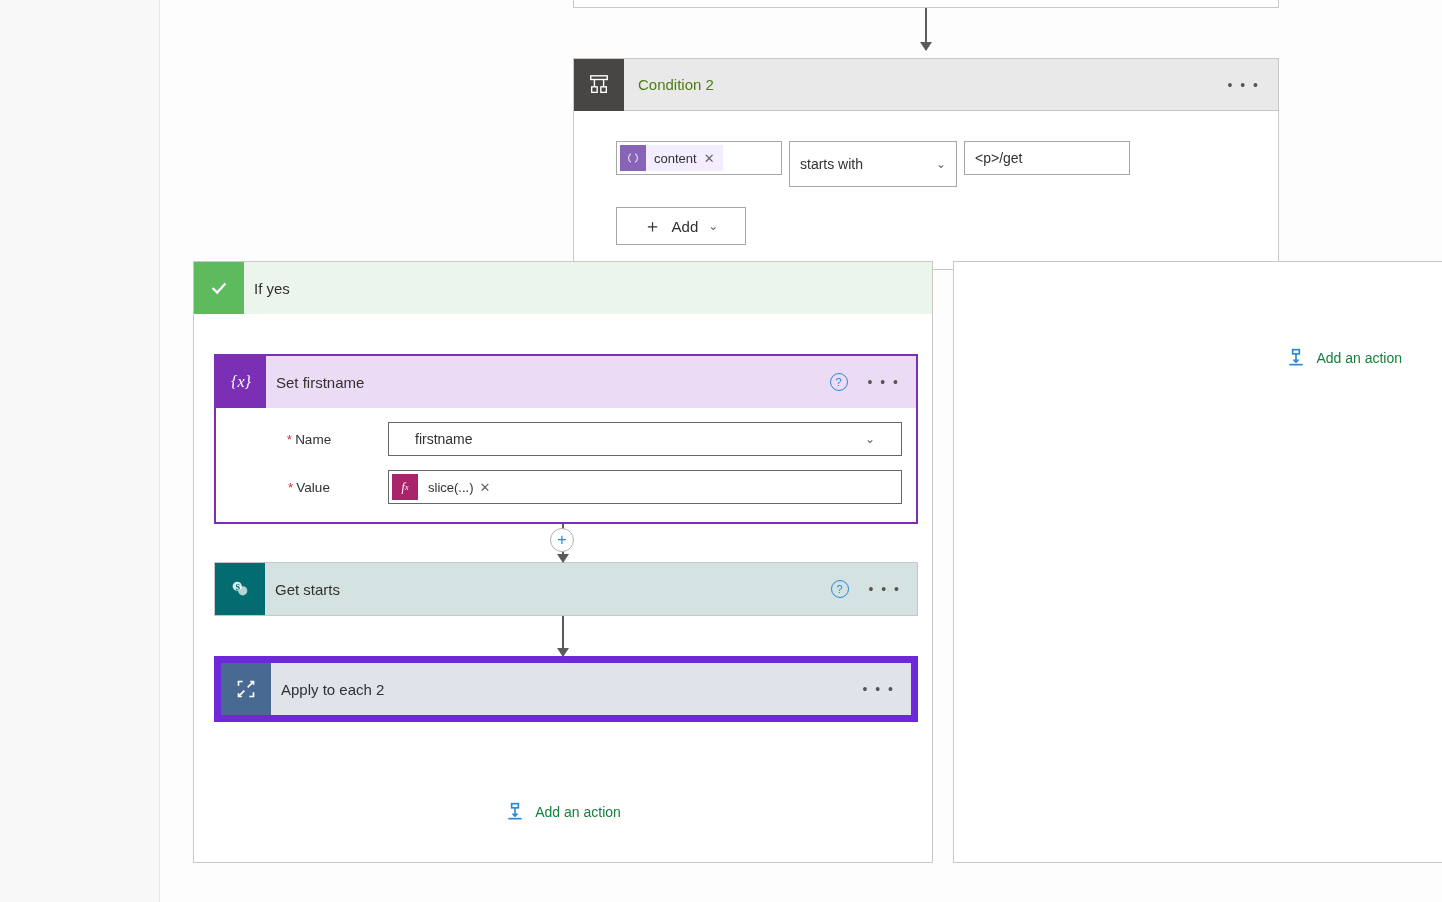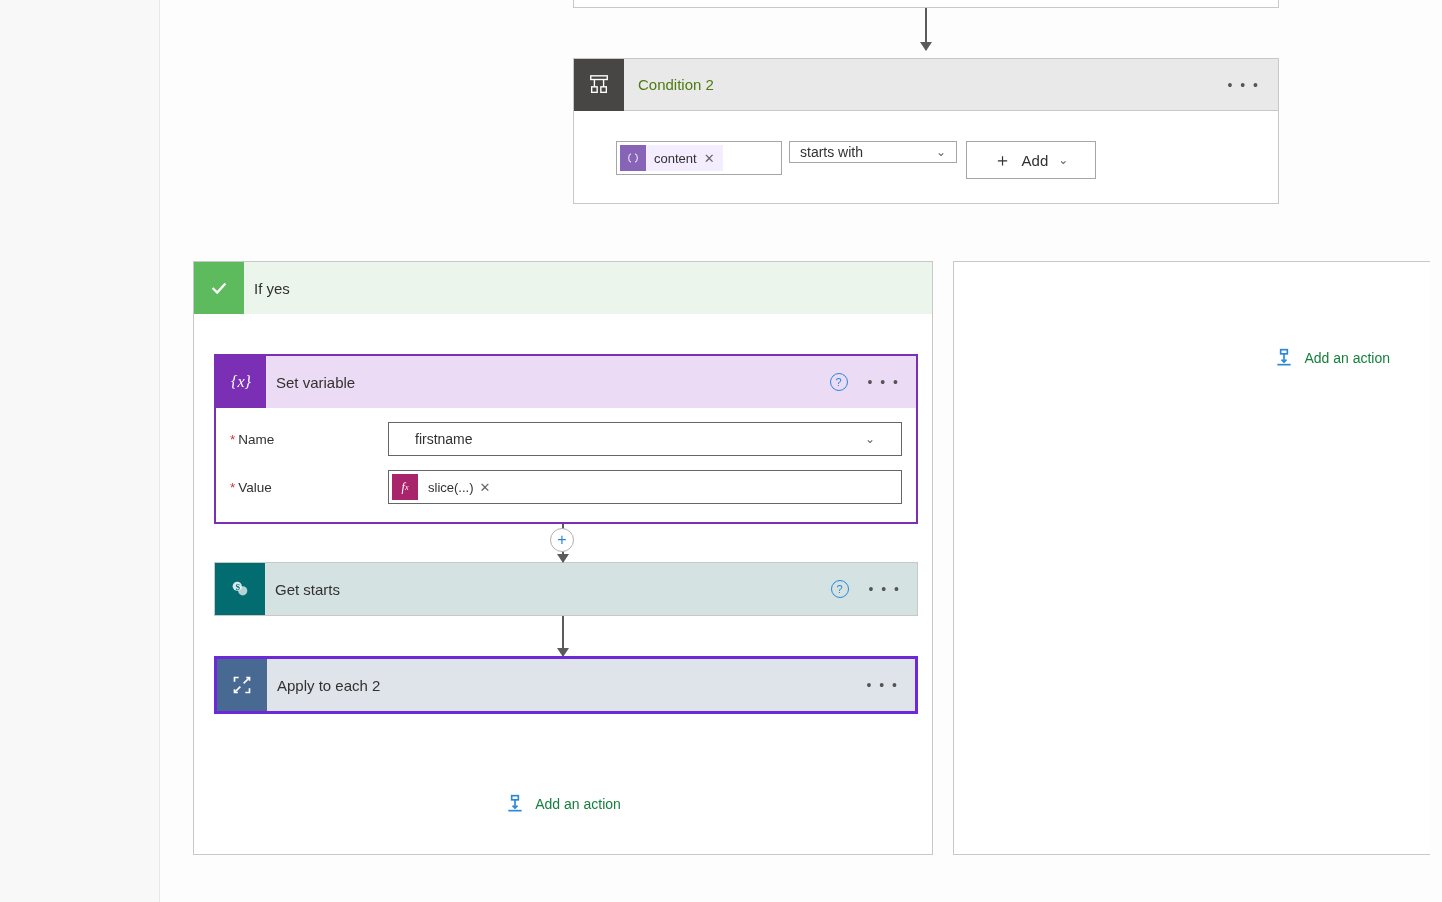--- a/index.html
+++ b/index.html
@@ -73,21 +73,22 @@
       background: #484644;
       display: flex;
       align-items: center;
       justify-content: center;
     }
     .cond-title { padding-left: 14px; font-size: 15px; color: #4d7c0f; }
     .cond-menu { margin-left: auto; margin-right: 18px; color: #555; letter-spacing: 2px; font-size: 14px; cursor: pointer; }
     .cond-body {
       padding: 30px 42px 24px 42px;
       display: flex;
-      gap: 9px;
+      flex-direction: column;
+      gap: 20px;
     }
     .cond-row { display: flex; gap: 7px; }
     .token-box {
       border: 1px solid #a6a6a6;
       height: 34px;
       width: 166px;
       display: flex;
       align-items: center;
       padding: 3px;
     }
@@ -104,21 +105,21 @@
       background: #8764b8;
       margin-right: 8px;
       display: flex; align-items: center; justify-content: center;
       color: #fff;
       font-size: 11px;
     }
     .token-label { color: #323130; }
     .token-x { margin-left: 7px; color: #666; cursor: pointer; font-size: 13px; }
     .op-select {
       border: 1px solid #a6a6a6;
-      height: 22px;
+      height: 46px;
       width: 168px;
       display: flex;
       align-items: center;
       padding: 0 10px;
       font-size: 14px;
       justify-content: space-between;
       color: #323130;
     }
     .chevron { color: #666; font-size: 12px; }
     .value-input {
@@ -141,23 +142,24 @@
       gap: 10px;
       font-size: 15px;
       color: #323130;
       cursor: pointer;
     }
     .plus { font-size: 18px; font-weight: 300; }
     .branches-row {
       position: absolute;
       left: 33px;
       top: 261px;
-      right: 12px;
+      right: 0;
       display: flex;
       gap: 20px;
+      text-align: center;
     }
     .branch-yes {
       width: 740px;
       border: 1px solid #c8c8c8;
       background: #fff;
     }
     .branch-no {
       flex: 1;
       border: 1px solid #c8c8c8;
       border-right: none;
@@ -275,21 +277,21 @@
       cursor: pointer;
       z-index: 2;
     }
     .getitems-card {
       border: 1px solid #c8c8c8;
       background: #d5e2e2;
     }
     .getitems-card .action-header { background: #d5e2e2; }
     .sp-icon { background: #036c70; }
     .apply-card {
-      border: 3px solid #6d28d9;
+      border: 7px solid #6d28d9;
       background: #dfe3ea;
     }
     .apply-card .action-header { background: #dfe3ea; }
     .apply-icon { background: #486991; }
     .add-action-link {
       display: flex;
       align-items: center;
       justify-content: center;
       gap: 10px;
       color: #15803d;
@@ -345,20 +347,23 @@
               </svg>
             </div>
             <span class="token-label">content</span>
             <span class="token-x">✕</span>
           </div>
         </div>
         <div class="op-select">
           <span>starts with</span>
           <span class="chevron">⌄</span>
         </div>
+        <div class="value-input">
+          <span>&lt;p&gt;/get</span>
+        </div>
       </div>
       <div class="add-btn">
         <span class="plus">＋</span>
         <span>Add</span>
         <span class="chevron">⌄</span>
       </div>
     </div>
   </div>
 
   <div class="branches-row">
@@ -370,21 +375,21 @@
             <path d="M5 12 L10 17 L19 7"></path>
           </svg>
         </div>
         <div class="branch-title">If yes</div>
       </div>
       <div class="branch-body">
 
         <div class="action-card setvar-card">
           <div class="action-header">
             <div class="action-icon setvar-icon">{<span style="font-style:italic;">x</span>}</div>
-            <div class="action-title">Set variable</div>
+            <div class="action-title">Set firstname</div>
             <div class="action-ctrls">
               <div class="help-icon">?</div>
               <div class="more-icon">• • •</div>
             </div>
           </div>
           <div class="setvar-body">
             <div class="field-row">
               <div class="field-label"><span class="req">*</span><span>Name</span></div>
               <div class="name-select">
                 <span>firstname</span>

